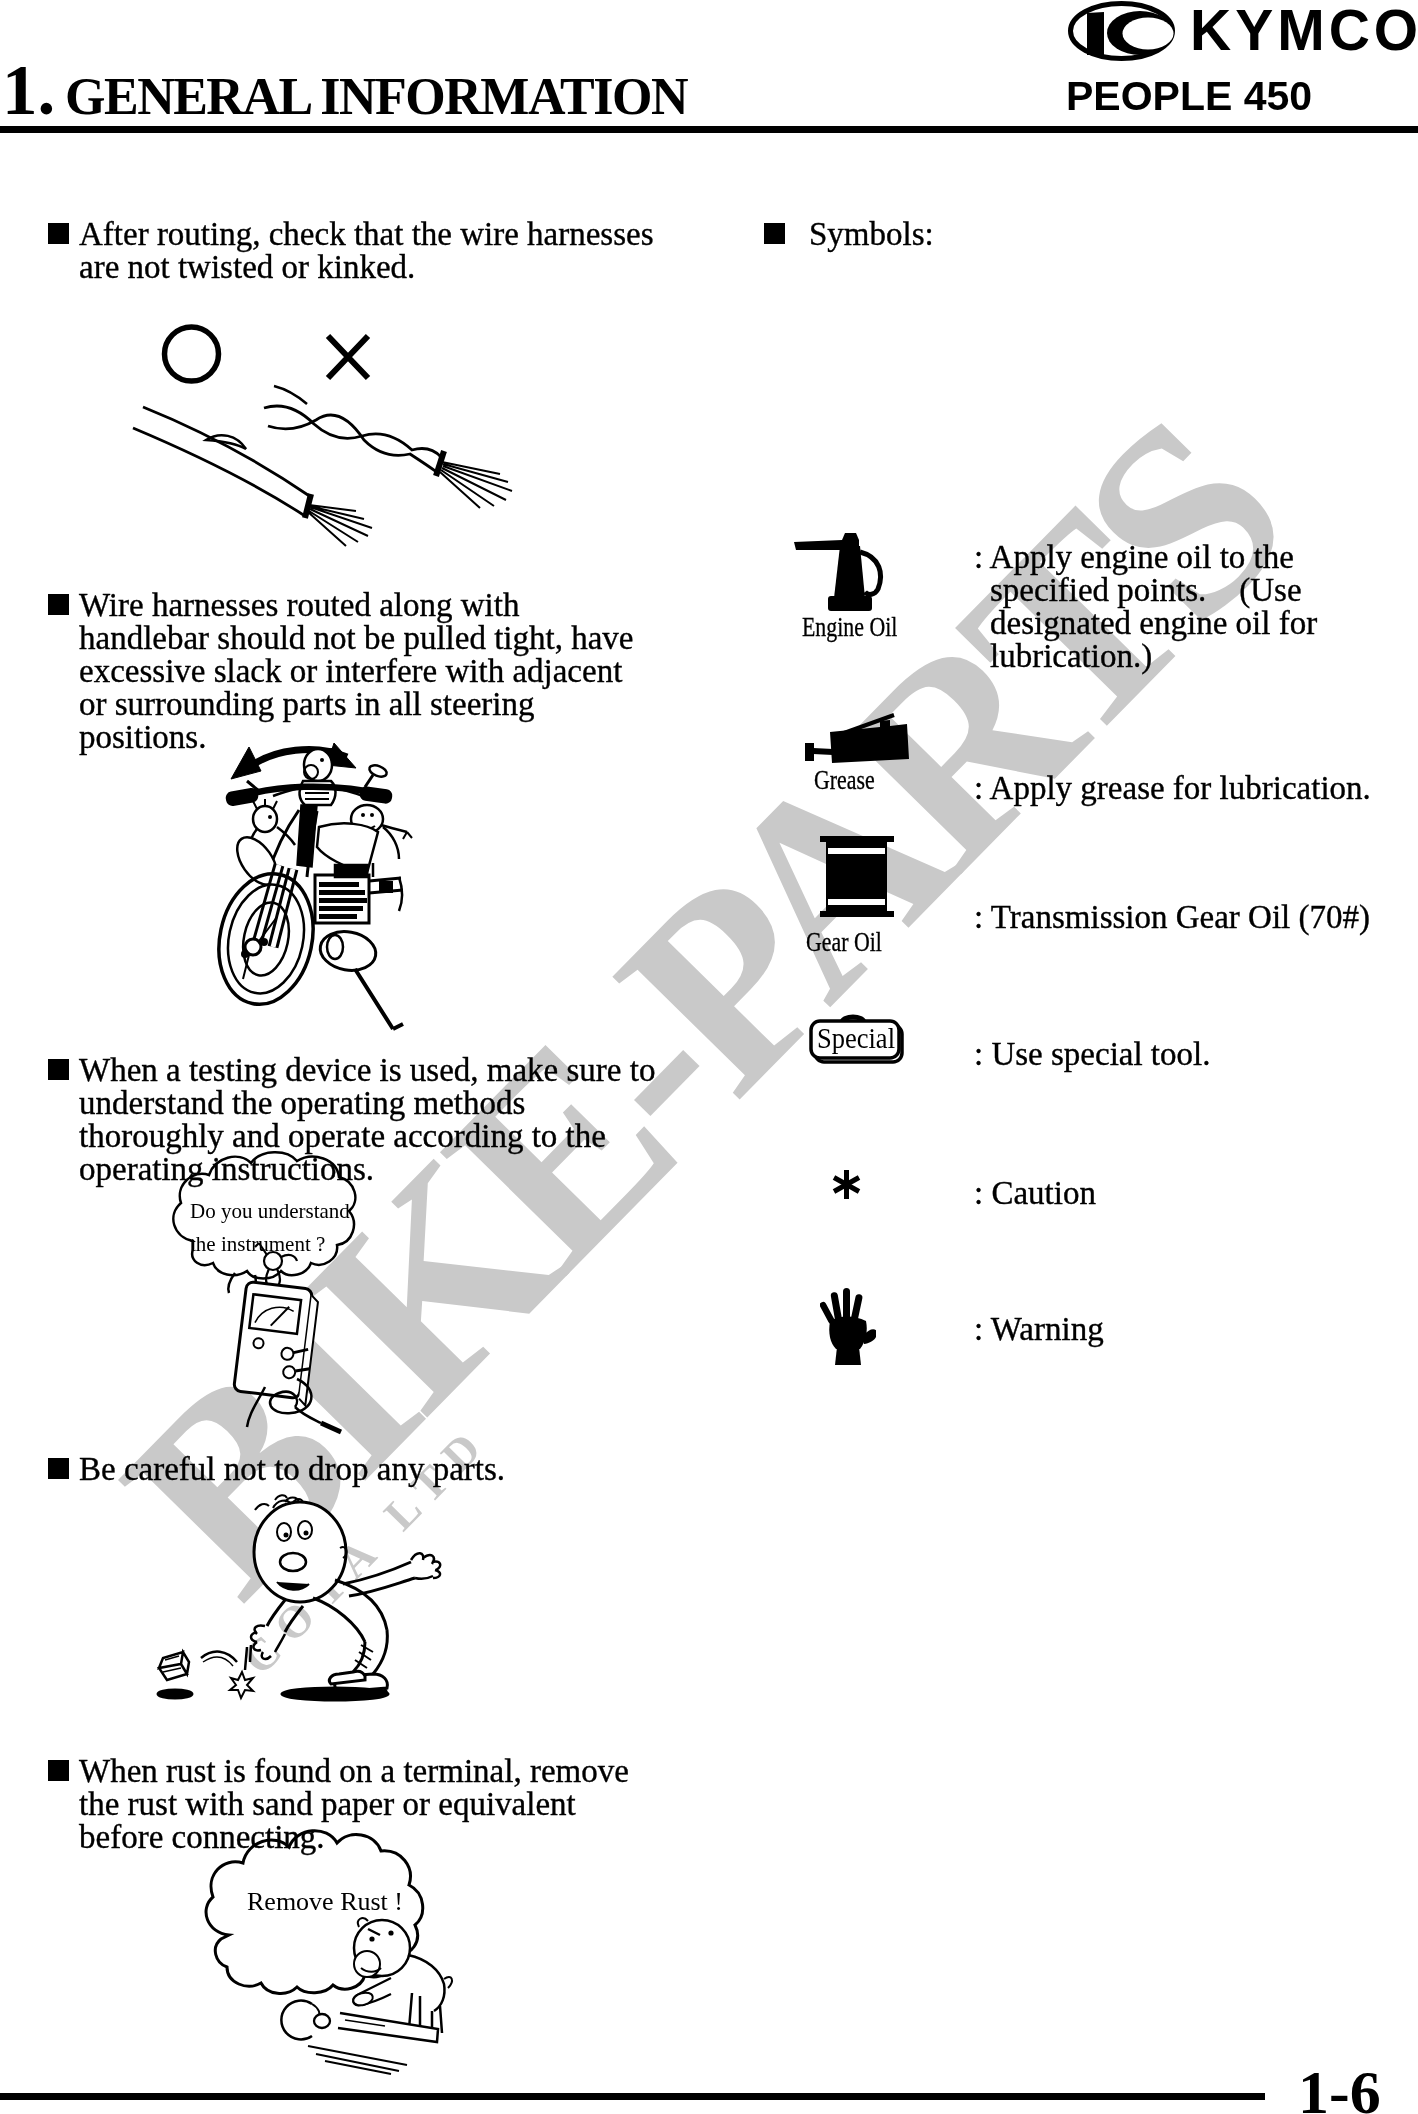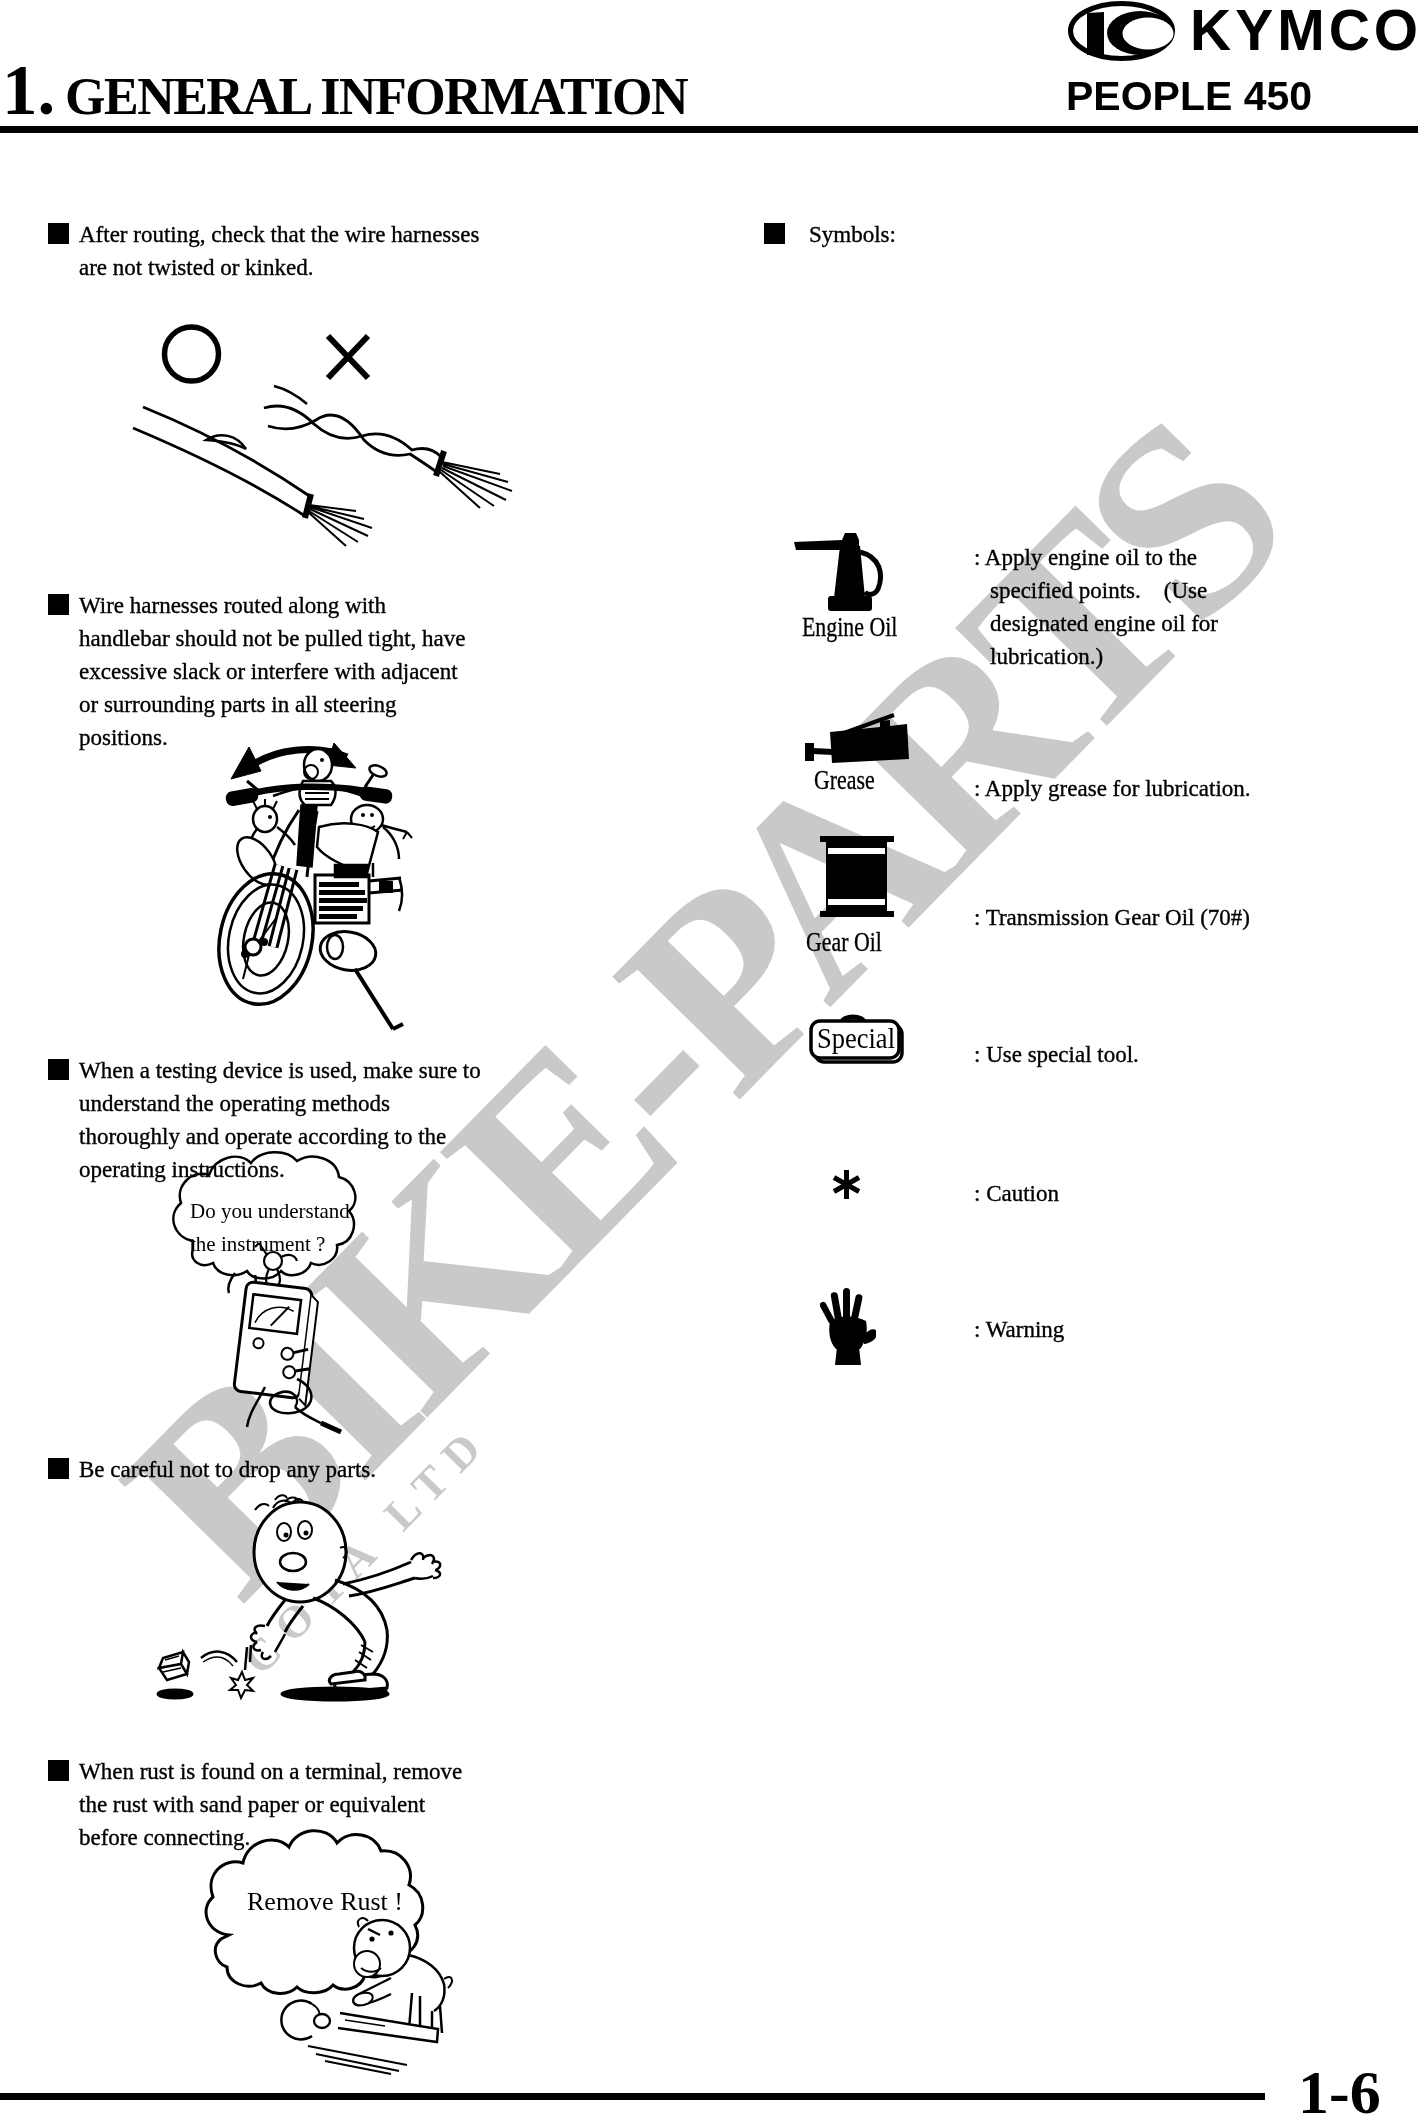--- a/index.html
+++ b/index.html
@@ -1,18 +1,18 @@
 <!DOCTYPE html>
 <html><head>
 <meta charset="utf-8">
 <style>
 html,body{margin:0;padding:0;background:#fff;}
 #page{position:relative;width:1418px;height:2114px;background:#fff;overflow:hidden;font-family:"Liberation Serif",serif;color:#000;}
 .abs{position:absolute;}
-.body{font-size:23px;line-height:33px;-webkit-text-stroke:0.35px #000;}
+.body{font-size:33px;line-height:33px;-webkit-text-stroke:0.35px #000;}
 .sq{position:absolute;width:21px;height:21px;background:#000;left:0;}
 .wm{position:absolute;color:#c9c9c9;font-weight:bold;white-space:nowrap;z-index:1;}
 .ct{z-index:3;}
 svg.ct{position:absolute;z-index:2;}
 .lbl{font-size:27px;line-height:27px;-webkit-text-stroke:0.3px #000;}
 </style>
 </head>
 <body>
 <div id="page">
 

